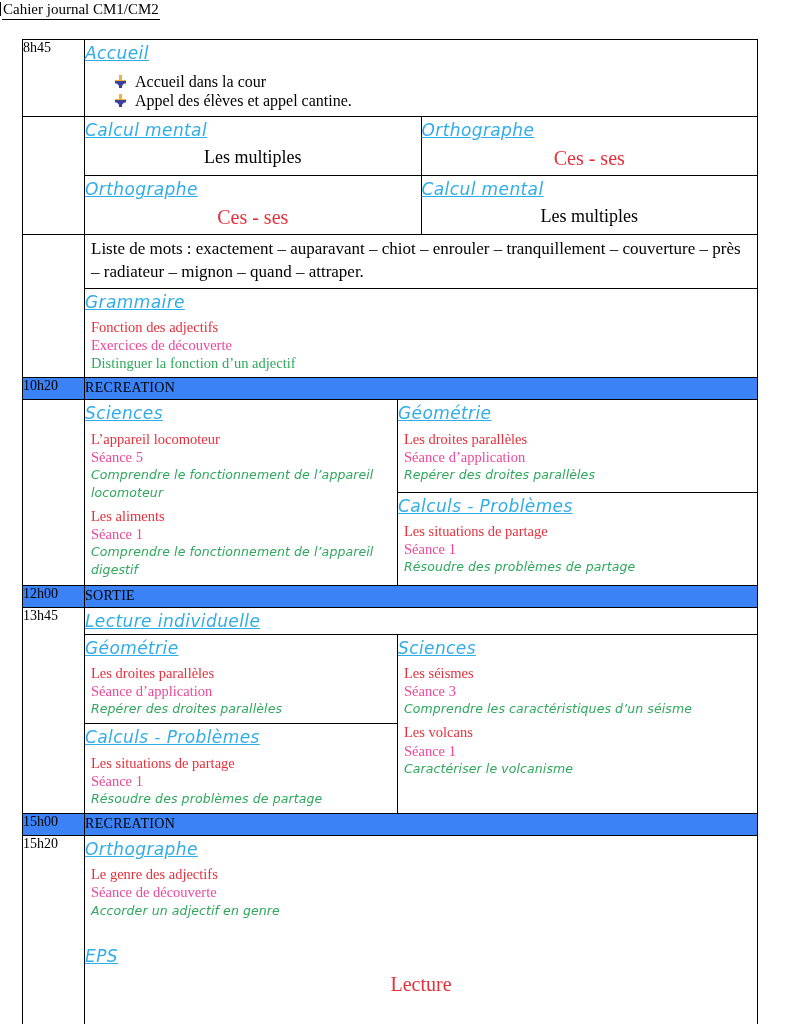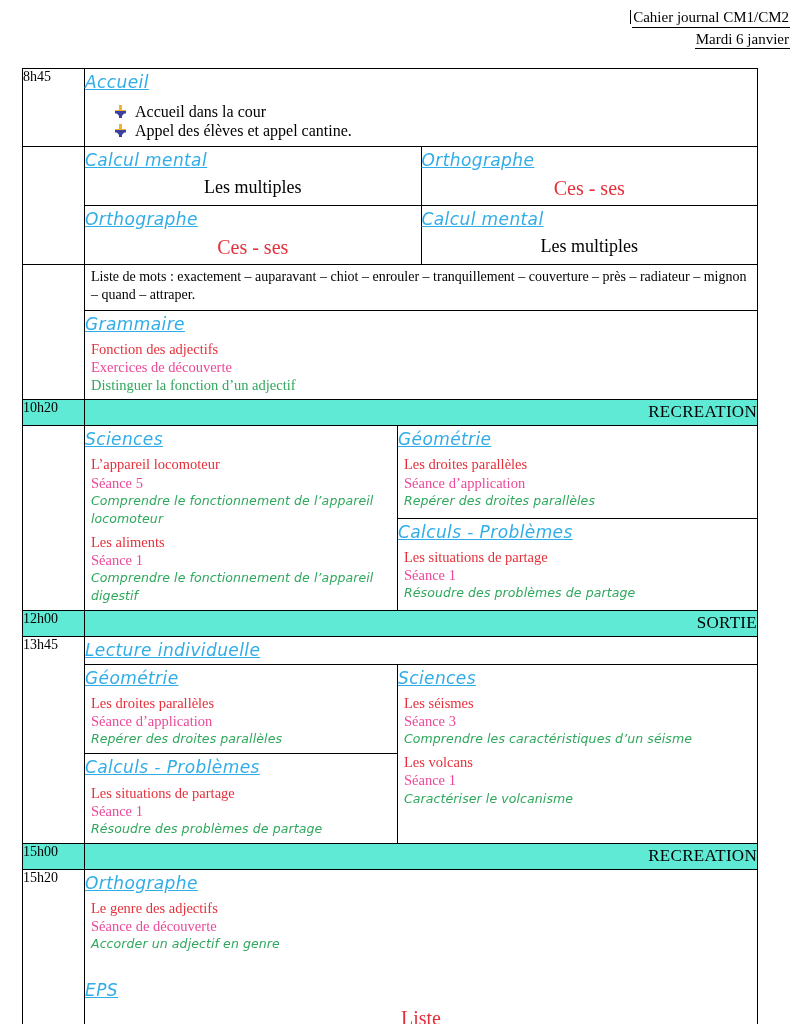--- a/index.html
+++ b/index.html
@@ -10,22 +10,21 @@
   body {
     width: 790px;
     height: 1024px;
     font-family: "Liberation Serif", serif;
     color: #000000;
     overflow: hidden;
   }
 
   
   .doc-title {
-    text-align: right;
-    padding-top: 8px;
+    text-align: left;
     line-height: 1.18;
   }
   .doc-title .line {
     font-family: "Liberation Serif", serif;
     font-size: 15px;
     display: inline-block;
     border-bottom: 1px solid #000;
     padding: 0 1px;
   }
   .title-caret {
@@ -113,21 +112,21 @@
   }
   .objective.serif {
     font-family: "Liberation Serif", serif;
     font-style: normal;
     font-size: 14.5px;
     line-height: 1.25;
     letter-spacing: 0;
   }
   .plain {
     font-family: "Liberation Serif", serif;
-    font-size: 14px;
+    font-size: 17px;
     line-height: 1.3;
   }
 
   
   .red-center {
     text-align: center;
     color: #E5303B;
     font-family: "Liberation Serif", serif;
     font-size: 20px;
     padding: 4px 0 5px 0;
@@ -149,39 +148,36 @@
     margin: 1px 0;
   }
   .bullet-row .btext {
     font-family: "Liberation Serif", serif;
     font-size: 16px;
   }
   .arrow-icon { flex: 0 0 auto; display: block; }
 
   
   .band {
-    text-align: right;
-    font-family: "Liberation Serif", serif;
-    font-size: 17px;
+    text-align: left;
+    font-family: "Liberation Serif", serif;
+    font-size: 14px;
     padding: 2px 0 3px 0;
     letter-spacing: .3px;
   }
-  .band-orange, td.band-orange-cell { background: #5eead4; }
+  .band-orange, td.band-orange-cell { background: #3b82f6; }
 
   .subject-wrap-eps { padding-top: 18px; }
 </style>
 </head>
 <body>
 
 <div class="doc-title">
   <div>
     <span class="title-caret"></span><span class="line">Cahier journal CM1/CM2</span>
-  </div>
-  <div class="title-row2">
-    <span class="line">Mardi 6 janvier</span>
   </div>
 </div>
 
 <table class="sheet">
   <colgroup>
       <col class="col-time">
       <col>
     </colgroup>
   <tbody>
 
@@ -411,20 +407,20 @@
       <td class="time-cell">15h20</td>
       <td>
         <div class="subject">Orthographe</div>
         <div class="pad">
           <div class="topic">Le genre des adjectifs</div>
           <div class="seance">Séance de découverte</div>
           <div class="objective">Accorder un adjectif en genre</div>
         </div>
         <div class="subject-wrap-eps">
           <div class="subject">EPS</div>
-          <div class="red-center">Liste</div>
+          <div class="red-center">Lecture</div>
         </div>
         <div style="height:26px"></div>
       </td>
     </tr>
 
   </tbody>
 </table>
 
 </body></html>

